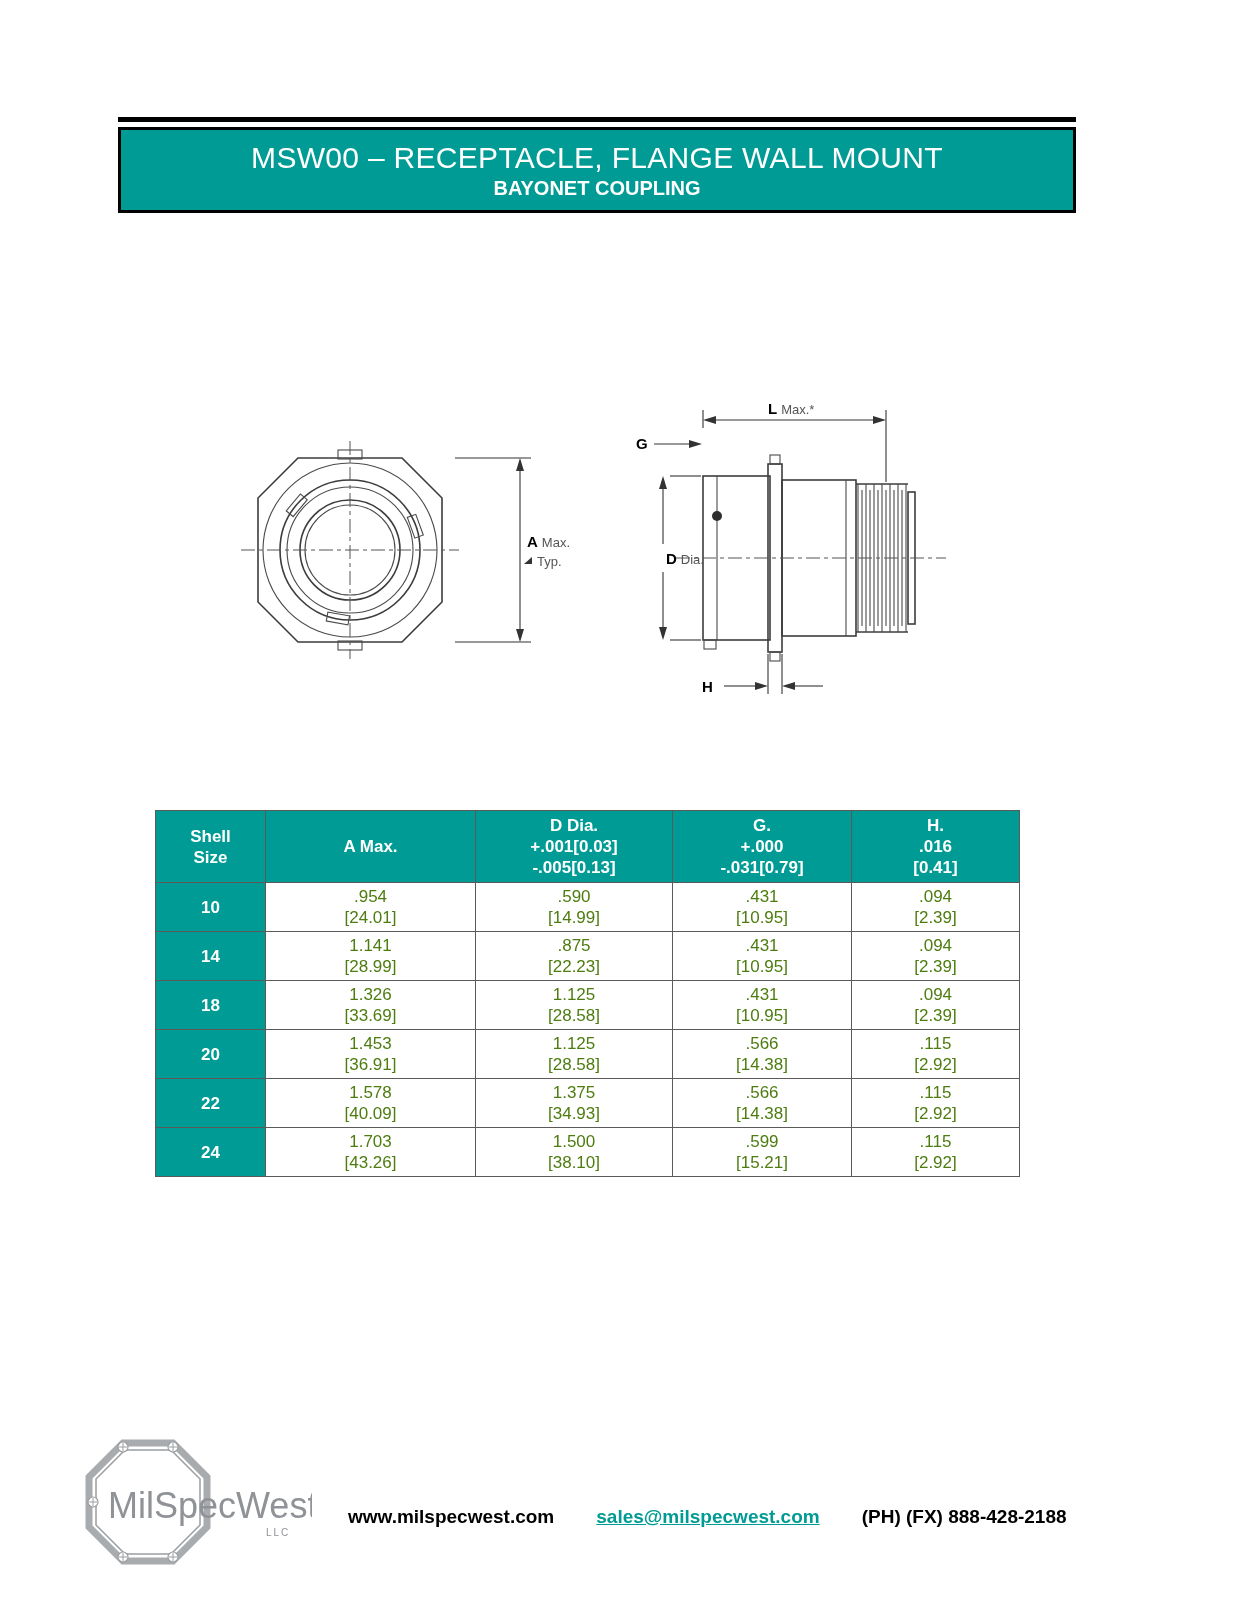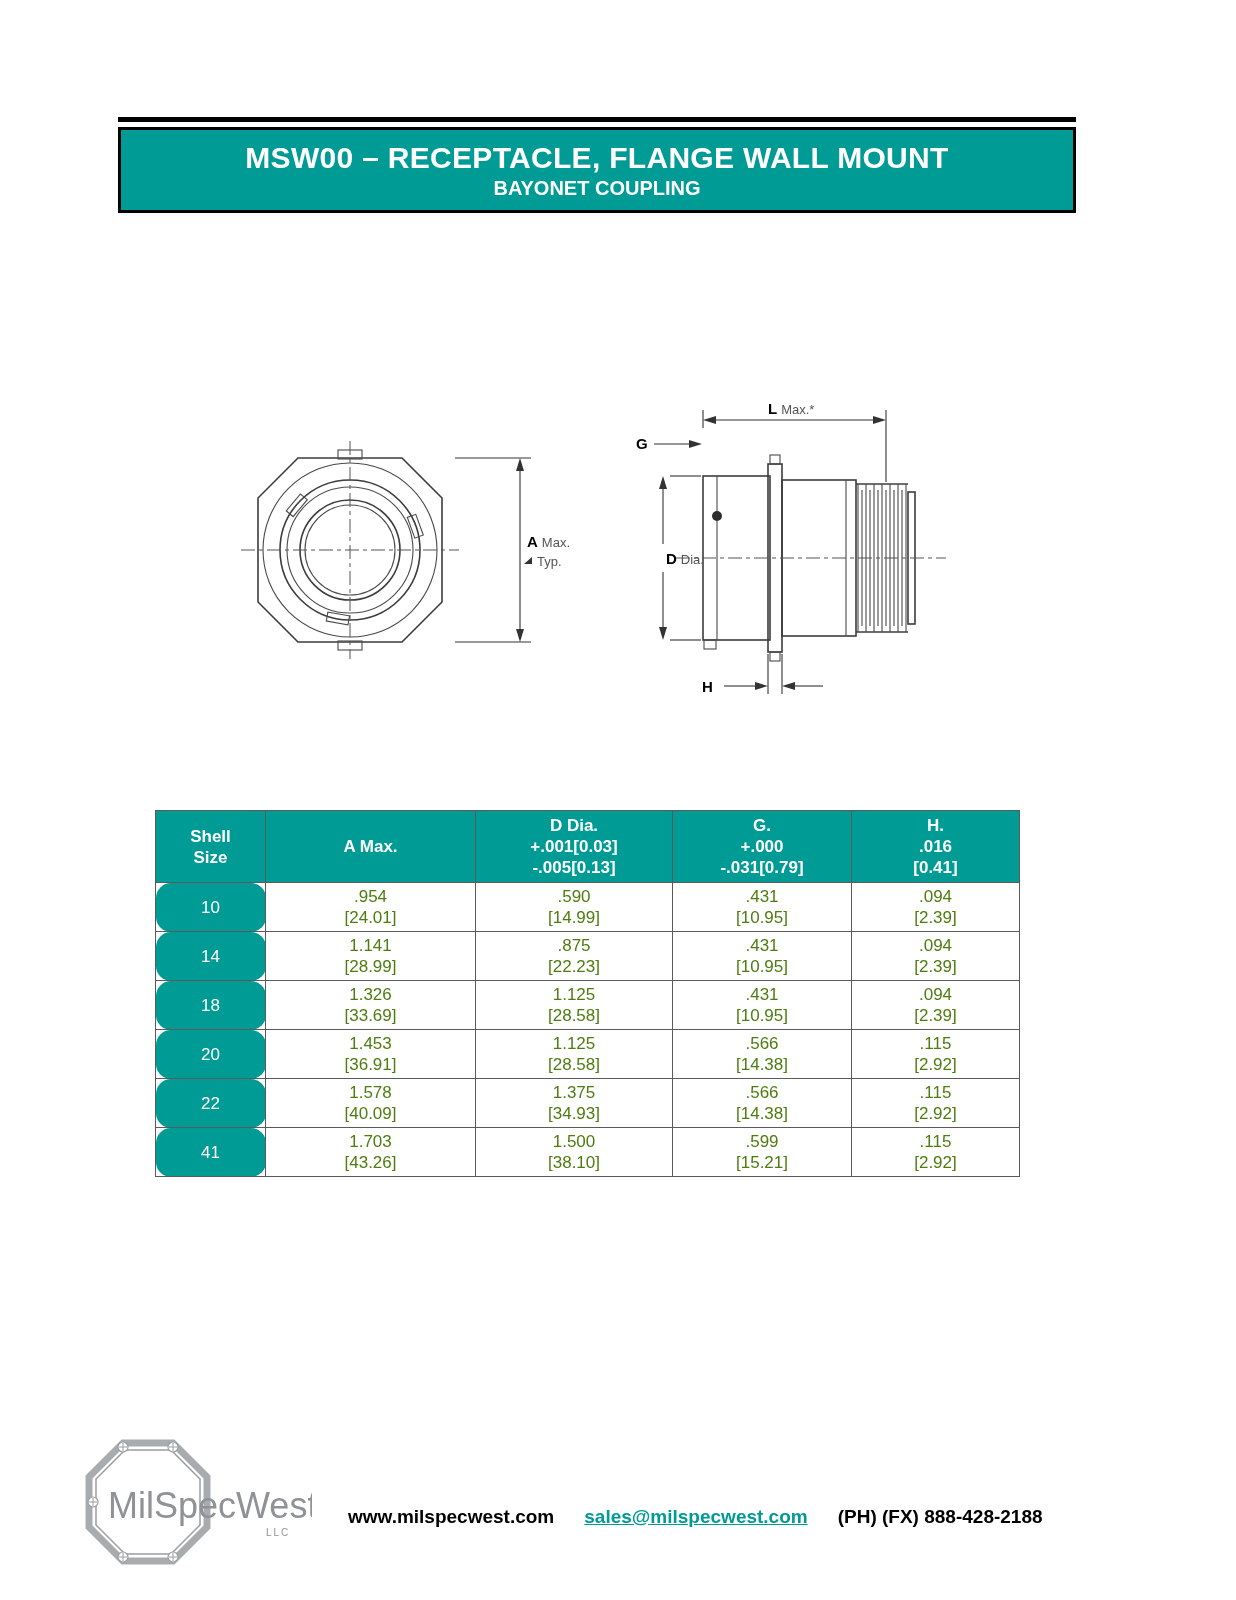--- a/index.html
+++ b/index.html
@@ -7,21 +7,21 @@
   :root { --teal:#009b94; --grid:#5a5a5a; }
   .page {
     position:relative; width:1236px; height:1600px; margin:0 auto;
     background:#ffffff; font-family:"Liberation Sans", sans-serif; overflow:hidden;
   }
   .top-rule { position:absolute; left:118px; top:117px; width:958px; height:5px; background:#000; }
   .banner {
     position:absolute; left:118px; top:127px; width:958px; height:86px;
     background:var(--teal); border:3px solid #000; text-align:center; color:#fff;
   }
-  .banner .title { font-size:30px; font-weight:bold; margin-top:11px; letter-spacing:.3px; }
+  .banner .title { font-size:30px; font-weight:normal; margin-top:11px; letter-spacing:.3px; }
   .banner .subtitle { font-size:20px; font-weight:bold; margin-top:2px; }
 
   svg text { font-family:"Liberation Sans", sans-serif; }
   .front-view { position:absolute; left:235px; top:435px; }
   .side-view  { position:absolute; left:618px; top:398px; }
   .outline { fill:none; stroke:#3c3c3c; stroke-width:1.6; }
   .thin    { fill:none; stroke:#4a4a4a; stroke-width:1.1; }
   .dim     { fill:none; stroke:#333333; stroke-width:1.1; }
   .cl      { fill:none; stroke:#555555; stroke-width:1; stroke-dasharray:14 4 4 4; }
   .arrow   { fill:#333333; stroke:none; }
@@ -32,25 +32,25 @@
     position:absolute; left:155px; top:810px; width:864px;
     border-collapse:collapse; font-size:17px; table-layout:fixed;
   }
   .spec-table th, .spec-table td {
     border:1.5px solid var(--grid); text-align:center; vertical-align:middle; padding:2px 4px;
   }
   .spec-table thead th {
     background:var(--teal); color:#fff; font-weight:bold; height:72px; line-height:21px;
   }
   .spec-table tbody td { height:49px; line-height:21px; color:#4d7c0f; background:#fff; }
-  .spec-table tbody td.shell-cell { background:var(--teal); color:#fff; font-weight:normal;border-radius:15px; }
+  .spec-table tbody td.shell-cell { background:var(--teal); color:#fff; font-weight:bold; }
 
   .logo { position:absolute; left:82px; top:1436px; }
   .footer-line {
-    position:absolute; left:348px; top:1506px; display:flex; align-items:baseline; gap:30px;
+    position:absolute; left:348px; top:1506px; display:flex; align-items:baseline; gap:42px;
     font-size:19px; font-weight:bold; color:#000; white-space:nowrap;
   }
   .footer-line .email { color:var(--teal); text-decoration:underline; }
 </style>
 </head>
 <body>
 
 <div class="page">
 
   <div class="top-rule"></div>
@@ -270,21 +270,21 @@
       <td>
         <div>.566</div>
         <div>[14.38]</div>
       </td>
       <td>
         <div>.115</div>
         <div>[2.92]</div>
       </td>
     </tr>
         <tr>
-      <td class="shell-cell">41</td>
+      <td class="shell-cell">24</td>
       <td>
         <div>1.703</div>
         <div>[43.26]</div>
       </td>
       <td>
         <div>1.500</div>
         <div>[38.10]</div>
       </td>
       <td>
         <div>.599</div>

